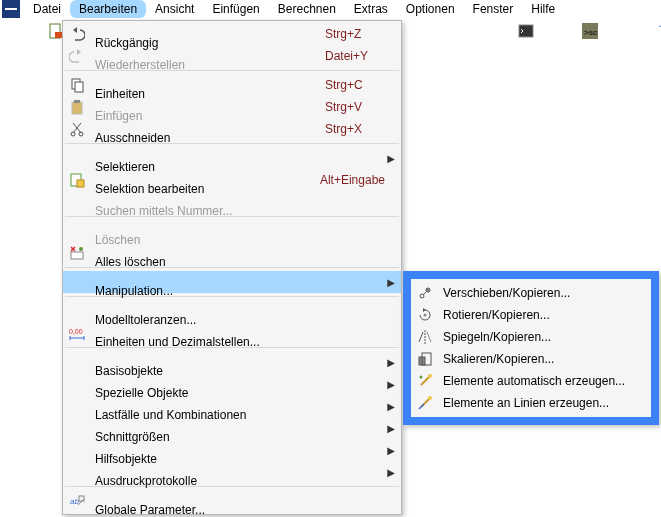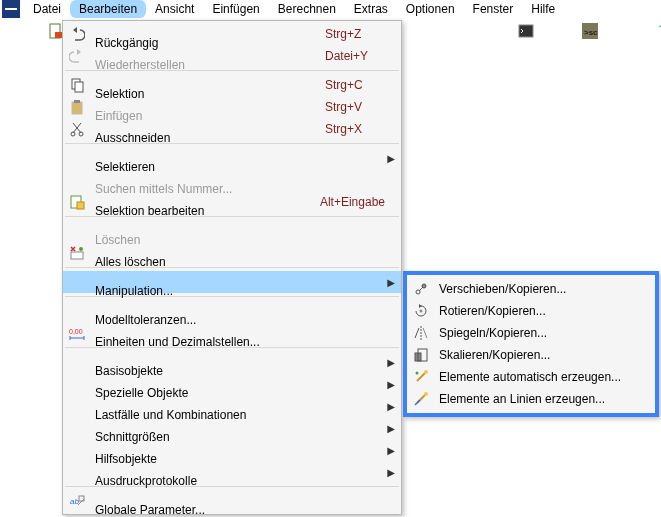--- a/index.html
+++ b/index.html
@@ -79,21 +79,21 @@
   .drow .arr { width:10px;text-align:right;color:#333;font-size:10px; }
   .drow.disabled { color:#9a9a9a; }
   .drow.highlight { background:#a6d8ff; }
   .dsep { height:1px;background:#d8d8d8;margin:3px 2px; }
   .submenu {
     position:absolute;
     left: 403px;
     top: 271px;
     width: 256px;
     background:#f5f5f5;
-    border:4px solid #3b82f6;
+    border:8px solid #3b82f6;
     box-shadow:2px 2px 5px rgba(0,0,0,0.25);
     padding:3px 0;
     z-index:20;
   }
   .subrow {
     display:flex;align-items:center;height:22px;padding:0 8px 0 4px;
   }
   .subrow .icon {width:20px;height:20px;display:flex;align-items:center;justify-content:center;margin-right:8px;}
   .subrow .lbl {flex:1;}
   svg { display:block; }
@@ -213,21 +213,21 @@
       <span class="arr"></span>
     </div>
     <div class="dsep"></div>
     <div class="drow">
       <span class="icon">
         <svg width="16" height="16">
           <rect x="3" y="2" width="8" height="10" fill="#fff" stroke="#555"></rect>
           <rect x="6" y="5" width="8" height="10" fill="#fff" stroke="#555"></rect>
         </svg>
       </span>
-      <span class="lbl">Selektion</span>
+      <span class="lbl">Einheiten</span>
       <span class="short">Strg+C</span>
       <span class="arr"></span>
     </div>
     <div class="drow disabled">
       <span class="icon">
         <svg width="16" height="16">
           <rect x="3" y="3" width="10" height="12" fill="#d8b86a" stroke="#bcbcbc"></rect>
           <rect x="5" y="1" width="6" height="3" fill="#888"></rect>
         </svg>
       </span>
@@ -247,35 +247,35 @@
       <span class="short">Strg+X</span>
       <span class="arr"></span>
     </div>
     <div class="dsep"></div>
     <div class="drow">
       <span class="icon"></span>
       <span class="lbl">Selektieren</span>
       <span class="short"></span>
       <span class="arr">▶</span>
     </div>
-    <div class="drow disabled">
-      <span class="icon"></span>
-      <span class="lbl">Suchen mittels Nummer...</span>
-      <span class="short"></span>
-      <span class="arr"></span>
-    </div>
     <div class="drow">
       <span class="icon">
         <svg width="16" height="16">
           <rect x="2" y="2" width="10" height="12" fill="#fff" stroke="#5a9a3a"></rect>
           <rect x="8" y="8" width="7" height="7" fill="#f2c84a" stroke="#b88a1a"></rect>
         </svg>
       </span>
       <span class="lbl">Selektion bearbeiten</span>
       <span class="short">Alt+Eingabe</span>
+      <span class="arr"></span>
+    </div>
+    <div class="drow disabled">
+      <span class="icon"></span>
+      <span class="lbl">Suchen mittels Nummer...</span>
+      <span class="short"></span>
       <span class="arr"></span>
     </div>
     <div class="dsep"></div>
     <div class="drow disabled">
       <span class="icon"></span>
       <span class="lbl">Löschen</span>
       <span class="short"></span>
       <span class="arr"></span>
     </div>
     <div class="drow">

